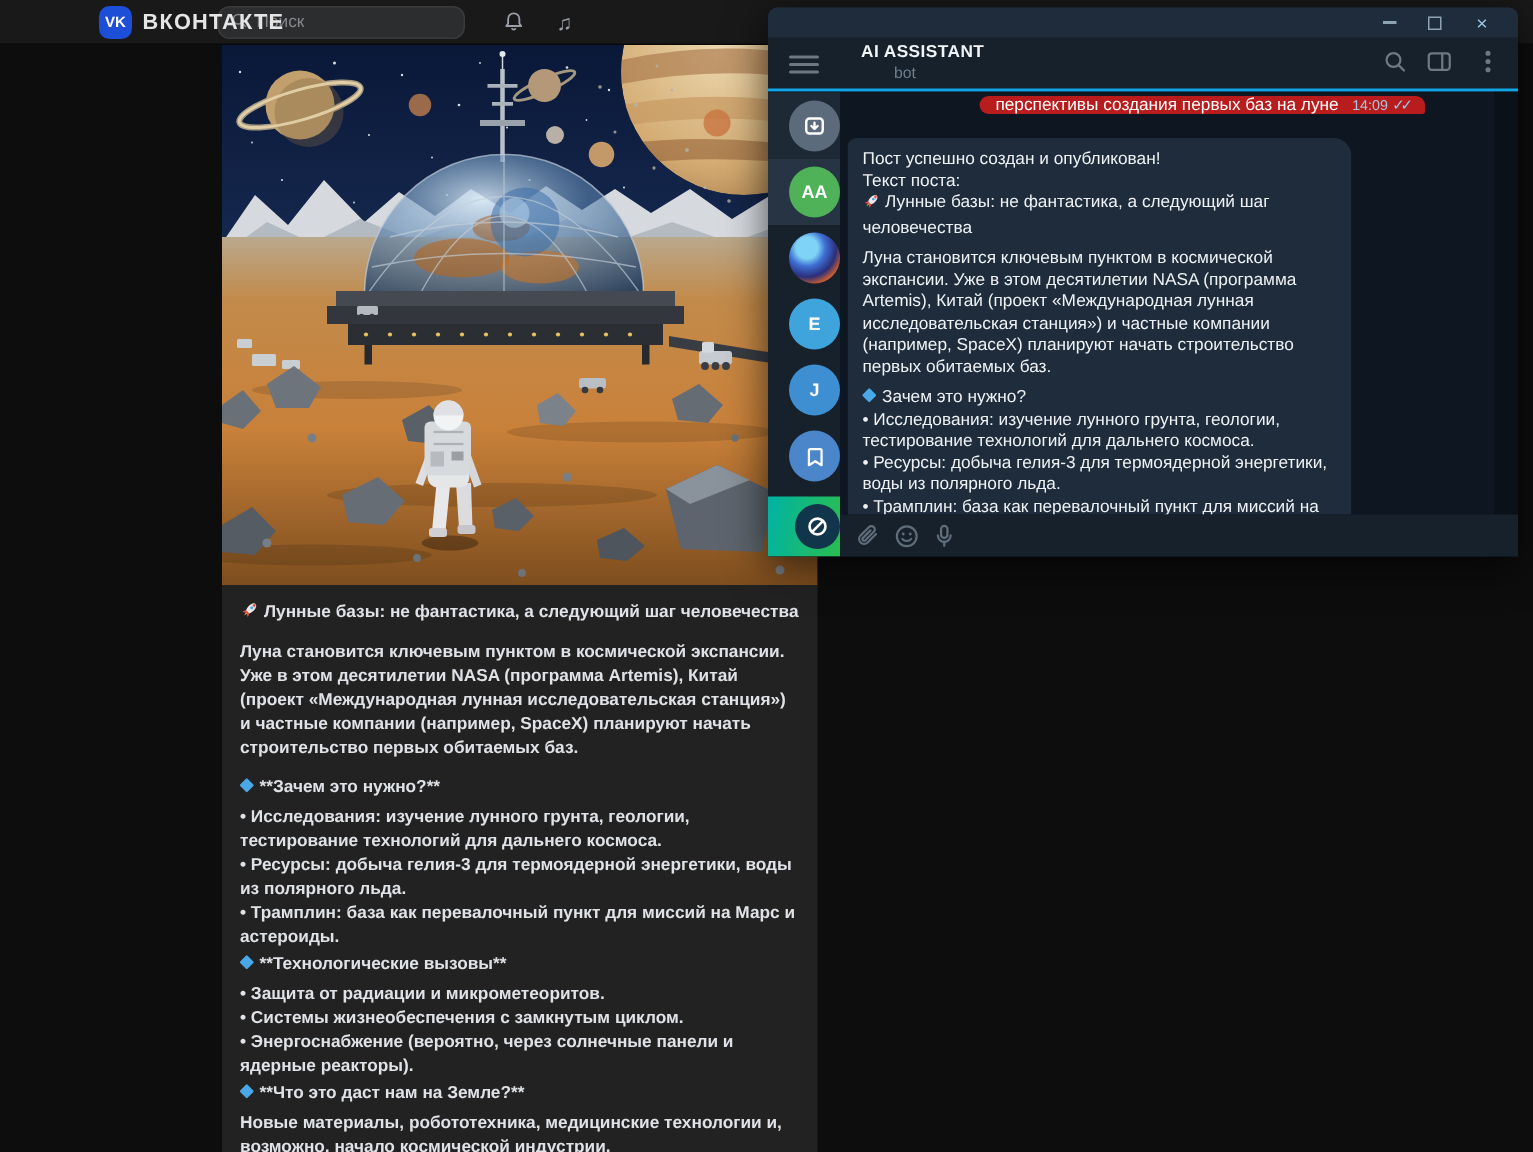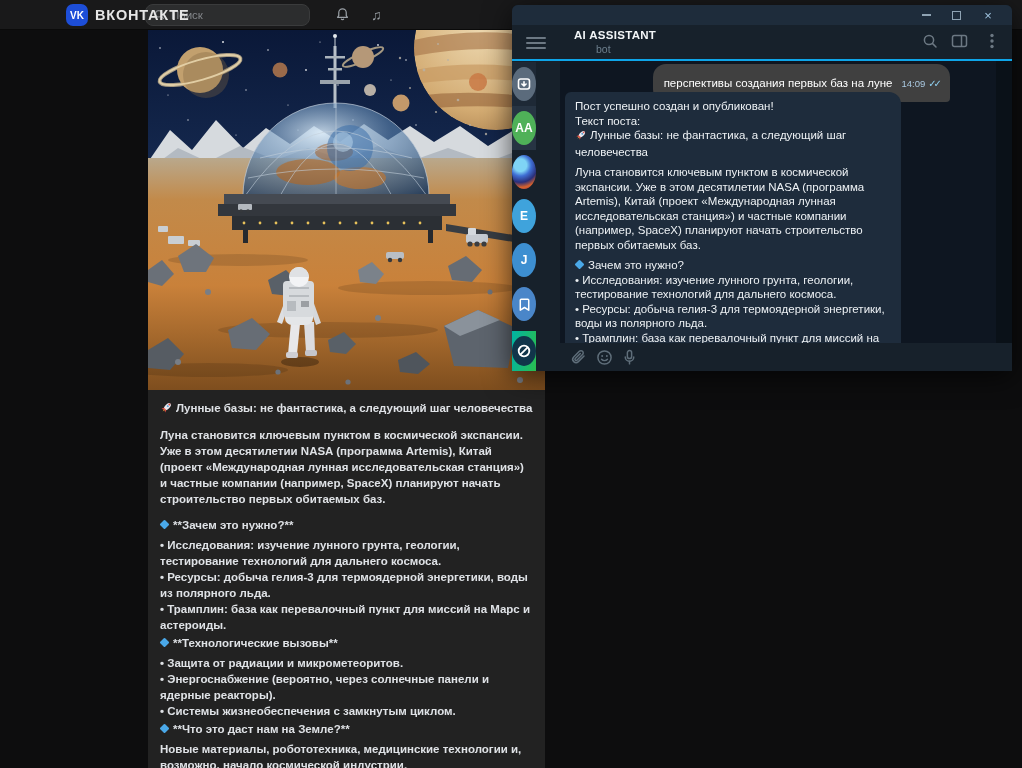--- a/index.html
+++ b/index.html
@@ -57,40 +57,40 @@
   #hamburger span { display:block; height:2px; background:#6c7883; border-radius:1px; }
   #chat-title { position:absolute; left:62px; top:4px; color:#f2f5f7; font-size:11.5px;
     font-weight:700; letter-spacing:.3px; }
   #chat-subtitle { position:absolute; left:62px; top:18px; color:#6d7f8d; font-size:10.5px;margin-left:22px; }
   .hdr-icon { position:absolute; top:8px; cursor:pointer; }
 
   #chat-body { position:absolute; left:0; top:56px; width:100%; height:310px; overflow:hidden; }
 
   
   #chat-sidebar { position:absolute; left:0; top:0; width:48px; height:310px; background:#17212b; }
-  .side-row { position:absolute; left:0; width:24px; height:44px; display:flex;
-    align-items:center; justify-content:center; cursor:pointer; }
+  .side-row { position:absolute; left:0; width:48px; height:44px; display:flex;
+    align-items:center; justify-content:flex-end; cursor:pointer; }
   .avatar { width:34px; height:34px; border-radius:50%; display:flex; align-items:center;
     justify-content:center; color:#fff; font-weight:700; font-size:12px; }
   #row-archive { top:1px; background:#1e2936; }
   #row-aa { top:45px; background:#273443; }
   #row-art { top:89px; } #row-e { top:133px; } #row-j { top:177px; } #row-saved { top:221px; }
   #row-green { top:270px; height:40px; background:linear-gradient(100deg,#00b3a4,#2abe4f); }
   .av-archive { background:#5b6b7c; }
   .av-aa { background:#4fb158; }
   .av-art { background:radial-gradient(circle at 35% 30%,#7fd4f5 0 22%,#3f6fd4 38%,#2a2f7a 60%,#d9622b 78%,#7a2b62 100%); }
   .av-e { background:#3fa3dc; } .av-j { background:#3d8fd1; } .av-saved { background:#4a86c9; }
   .av-green { width:30px; height:30px; background:#11354a; }
 
   
   #chat-messages { position:absolute; left:48px; top:0; width:452px; height:310px;
     background:#0e1621; overflow:hidden; }
   #scroll-strip { position:absolute; right:0; top:0; width:16px; height:310px; background:#0a1118; }
-  #user-bubble { position:absolute; top:3px; right:62px; background:#404040; color:#fff;
-    font-size:11.5px; border-radius:13px 13px 4px 13px; padding:13px 11px; white-space:nowrap; }
+  #user-bubble { position:absolute; top:3px; right:62px; background:#b91c1c; color:#fff;
+    font-size:11.5px; border-radius:13px 13px 4px 13px; padding:0 11px; white-space:nowrap; }
   #user-time { margin-left:9px; font-size:9.5px; color:#a9c8e0; }
   #user-checks { margin-left:3px; font-size:10px; color:#8fd0f0; letter-spacing:-3px; }
   #bot-clip { position:absolute; left:5px; top:31px; width:336px; height:251px; overflow:hidden; }
   #bot-bubble { background:#1e2c3c; border-radius:6px 12px 12px 12px; padding:7px 10px;
     color:#eef2f5; font-size:11.5px; line-height:14.5px; }
   .gap { margin-top:6px; }
 
   
   #chat-input { position:absolute; left:48px; bottom:0; width:452px; height:28px;
     background:#17212b; display:flex; align-items:center; padding:0 10px; gap:9px; }
@@ -361,22 +361,22 @@
     </div>
     <div class="pblock">Луна становится ключевым пунктом в космической экспансии. Уже в этом десятилетии NASA (программа Artemis), Китай (проект «Международная лунная исследовательская станция») и частные компании (например, SpaceX) планируют начать строительство первых обитаемых баз.</div>
 
     <div class="phead"><span class="diamond"></span><span>**Зачем это нужно?**</span></div>
     <div class="bullet-line">• Исследования: изучение лунного грунта, геологии, тестирование технологий для дальнего космоса.</div>
     <div class="bullet-line">• Ресурсы: добыча гелия-3 для термоядерной энергетики, воды из полярного льда.</div>
     <div class="bullet-line pblock">• Трамплин: база как перевалочный пункт для миссий на Марс и астероиды.</div>
 
     <div class="phead"><span class="diamond"></span><span>**Технологические вызовы**</span></div>
     <div class="bullet-line">• Защита от радиации и микрометеоритов.</div>
+    <div class="bullet-line">• Системы жизнеобеспечения с замкнутым циклом.</div>
     <div class="bullet-line pblock">• Энергоснабжение (вероятно, через солнечные панели и ядерные реакторы).</div>
-    <div class="bullet-line">• Системы жизнеобеспечения с замкнутым циклом.</div>
 
     <div class="phead"><span class="diamond"></span><span>**Что это даст нам на Земле?**</span></div>
     <div class="pblock">Новые материалы, робототехника, медицинские технологии и, возможно, начало космической индустрии.</div>
 
   </div>
 </div>
 
 <div id="chat-window">
 
   <div id="chat-titlebar">

